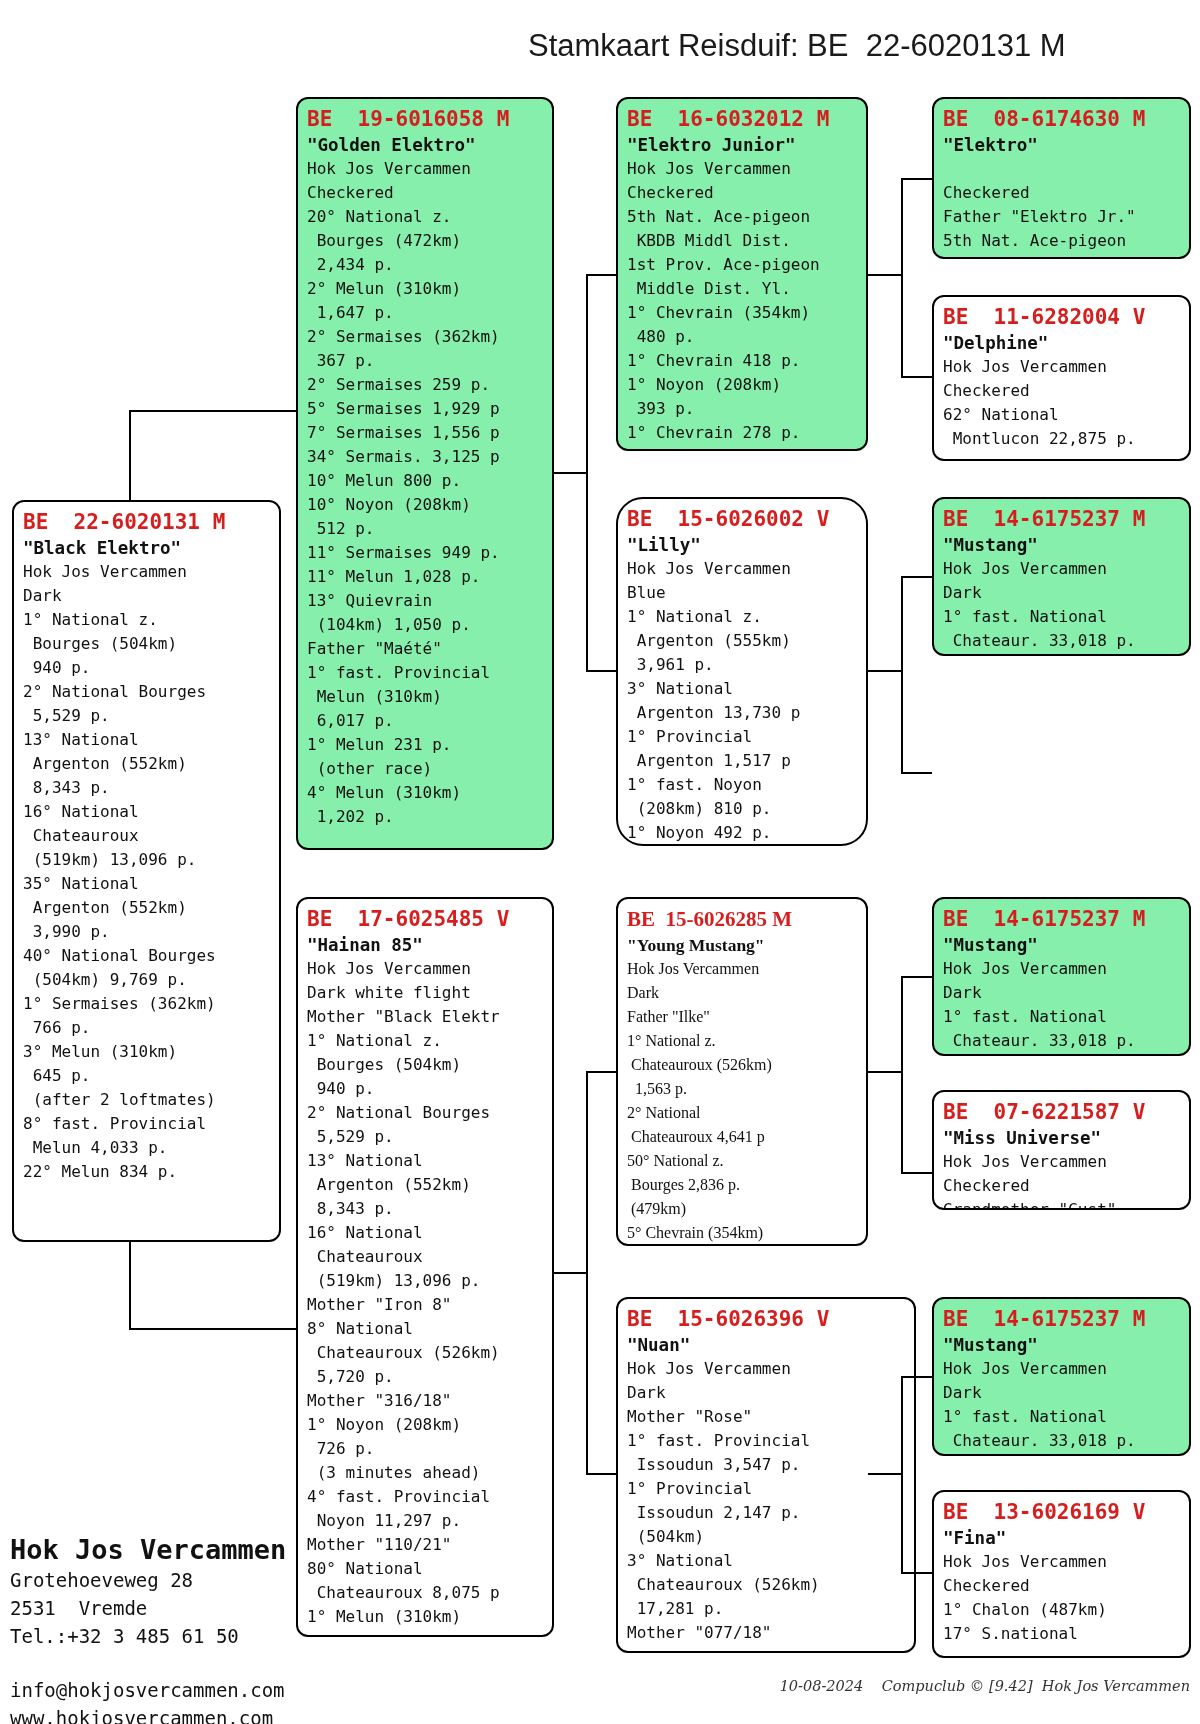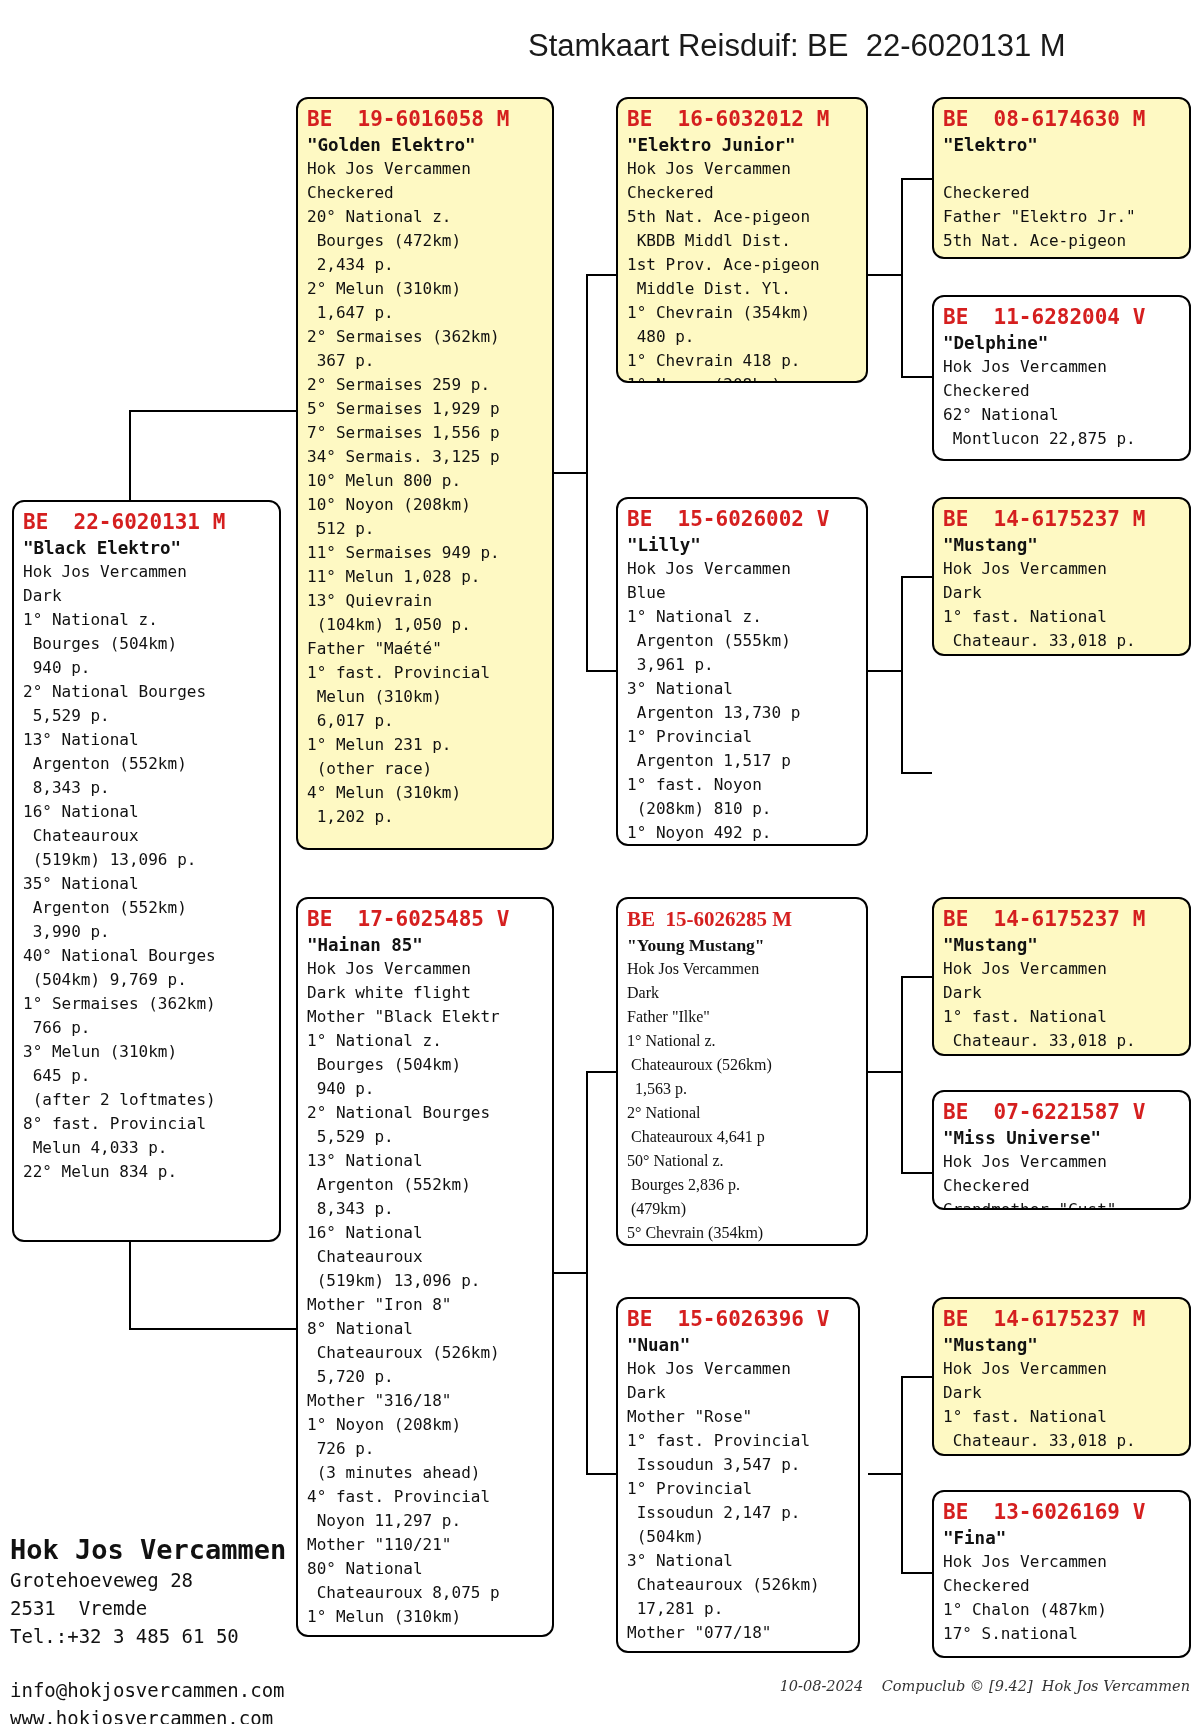--- a/index.html
+++ b/index.html
@@ -6,21 +6,21 @@
   body{width:1200px;height:1724px;background:#ffffff;position:relative;
        font-family:"DejaVu Sans Mono",monospace;color:#111;}
   .stage{position:absolute;inset:0;width:1200px;height:1724px;}
 
   .page-title{position:absolute;top:8px;left:528px;width:670px;
       font-family:"Liberation Sans",sans-serif;font-size:31px;font-weight:400;
       color:#1a1a1a;white-space:pre;margin-top:20px;}
 
   .pbox{position:absolute;box-sizing:border-box;border:2px solid #000;
       border-radius:12px;background:#fff;padding:7px 9px;overflow:hidden;}
-  .pbox.salmon{background:#fef9c3;}
+  .pbox.salmon{background:#86efac;}
   .ring{color:#D51F1F;font-weight:bold;font-size:21px;line-height:27px;white-space:pre;}
   .pname{font-weight:bold;font-size:17.5px;line-height:24px;white-space:pre;}
   .bline{font-size:16px;line-height:24px;white-space:pre;}
 
   .hl{position:absolute;height:2px;background:#000;}
   .vl{position:absolute;width:2px;background:#000;}
 
   .owner{position:absolute;left:10px;top:1534px;}
   .owner-name{font-size:27px;font-weight:bold;line-height:32px;white-space:pre;}
   .owner-line{font-size:19px;line-height:28px;white-space:pre;}
@@ -133,40 +133,40 @@
         <div class="bline"> (3 minutes ahead)</div>
         <div class="bline">4° fast. Provincial</div>
         <div class="bline"> Noyon 11,297 p.</div>
         <div class="bline">Mother "110/21"</div>
         <div class="bline">80° National</div>
         <div class="bline"> Chateauroux 8,075 p</div>
         <div class="bline">1° Melun (310km)</div>
       </div>
   </div>
 
-  <div class="pbox salmon" style="left:616px;top:97px;width:252px;height:286px;">
+  <div class="pbox salmon" style="left:616px;top:97px;width:252px;height:354px;">
     <div class="ring">BE  16-6032012 M</div>
     <div class="pname">"Elektro Junior"</div>
     <div>
         <div class="bline">Hok Jos Vercammen</div>
         <div class="bline">Checkered</div>
         <div class="bline">5th Nat. Ace-pigeon</div>
         <div class="bline"> KBDB Middl Dist.</div>
         <div class="bline">1st Prov. Ace-pigeon</div>
         <div class="bline"> Middle Dist. Yl.</div>
         <div class="bline">1° Chevrain (354km)</div>
         <div class="bline"> 480 p.</div>
         <div class="bline">1° Chevrain 418 p.</div>
         <div class="bline">1° Noyon (208km)</div>
         <div class="bline"> 393 p.</div>
         <div class="bline">1° Chevrain 278 p.</div>
       </div>
   </div>
 
-  <div class="pbox" style="left:616px;top:497px;width:252px;height:349px;">
+  <div class="pbox" style="left:616px;top:497px;width:252px;height:349px;border-radius:27px;">
     <div class="ring">BE  15-6026002 V</div>
     <div class="pname">"Lilly"</div>
     <div>
         <div class="bline">Hok Jos Vercammen</div>
         <div class="bline">Blue</div>
         <div class="bline">1° National z.</div>
         <div class="bline"> Argenton (555km)</div>
         <div class="bline"> 3,961 p.</div>
         <div class="bline">3° National</div>
         <div class="bline"> Argenton 13,730 p</div>
@@ -190,21 +190,21 @@
         <div class="bline">  1,563 p.</div>
         <div class="bline">2° National</div>
         <div class="bline"> Chateauroux 4,641 p</div>
         <div class="bline">50° National z.</div>
         <div class="bline"> Bourges 2,836 p.</div>
         <div class="bline"> (479km)</div>
         <div class="bline">5° Chevrain (354km)</div>
       </div>
   </div>
 
-  <div class="pbox" style="left:616px;top:1297px;width:244px;height:356px;">
+  <div class="pbox" style="left:616px;top:1297px;width:300px;height:356px;">
     <div class="ring">BE  15-6026396 V</div>
     <div class="pname">"Nuan"</div>
     <div>
         <div class="bline">Hok Jos Vercammen</div>
         <div class="bline">Dark</div>
         <div class="bline">Mother "Rose"</div>
         <div class="bline">1° fast. Provincial</div>
         <div class="bline"> Issoudun 3,547 p.</div>
         <div class="bline">1° Provincial</div>
         <div class="bline"> Issoudun 2,147 p.</div>

